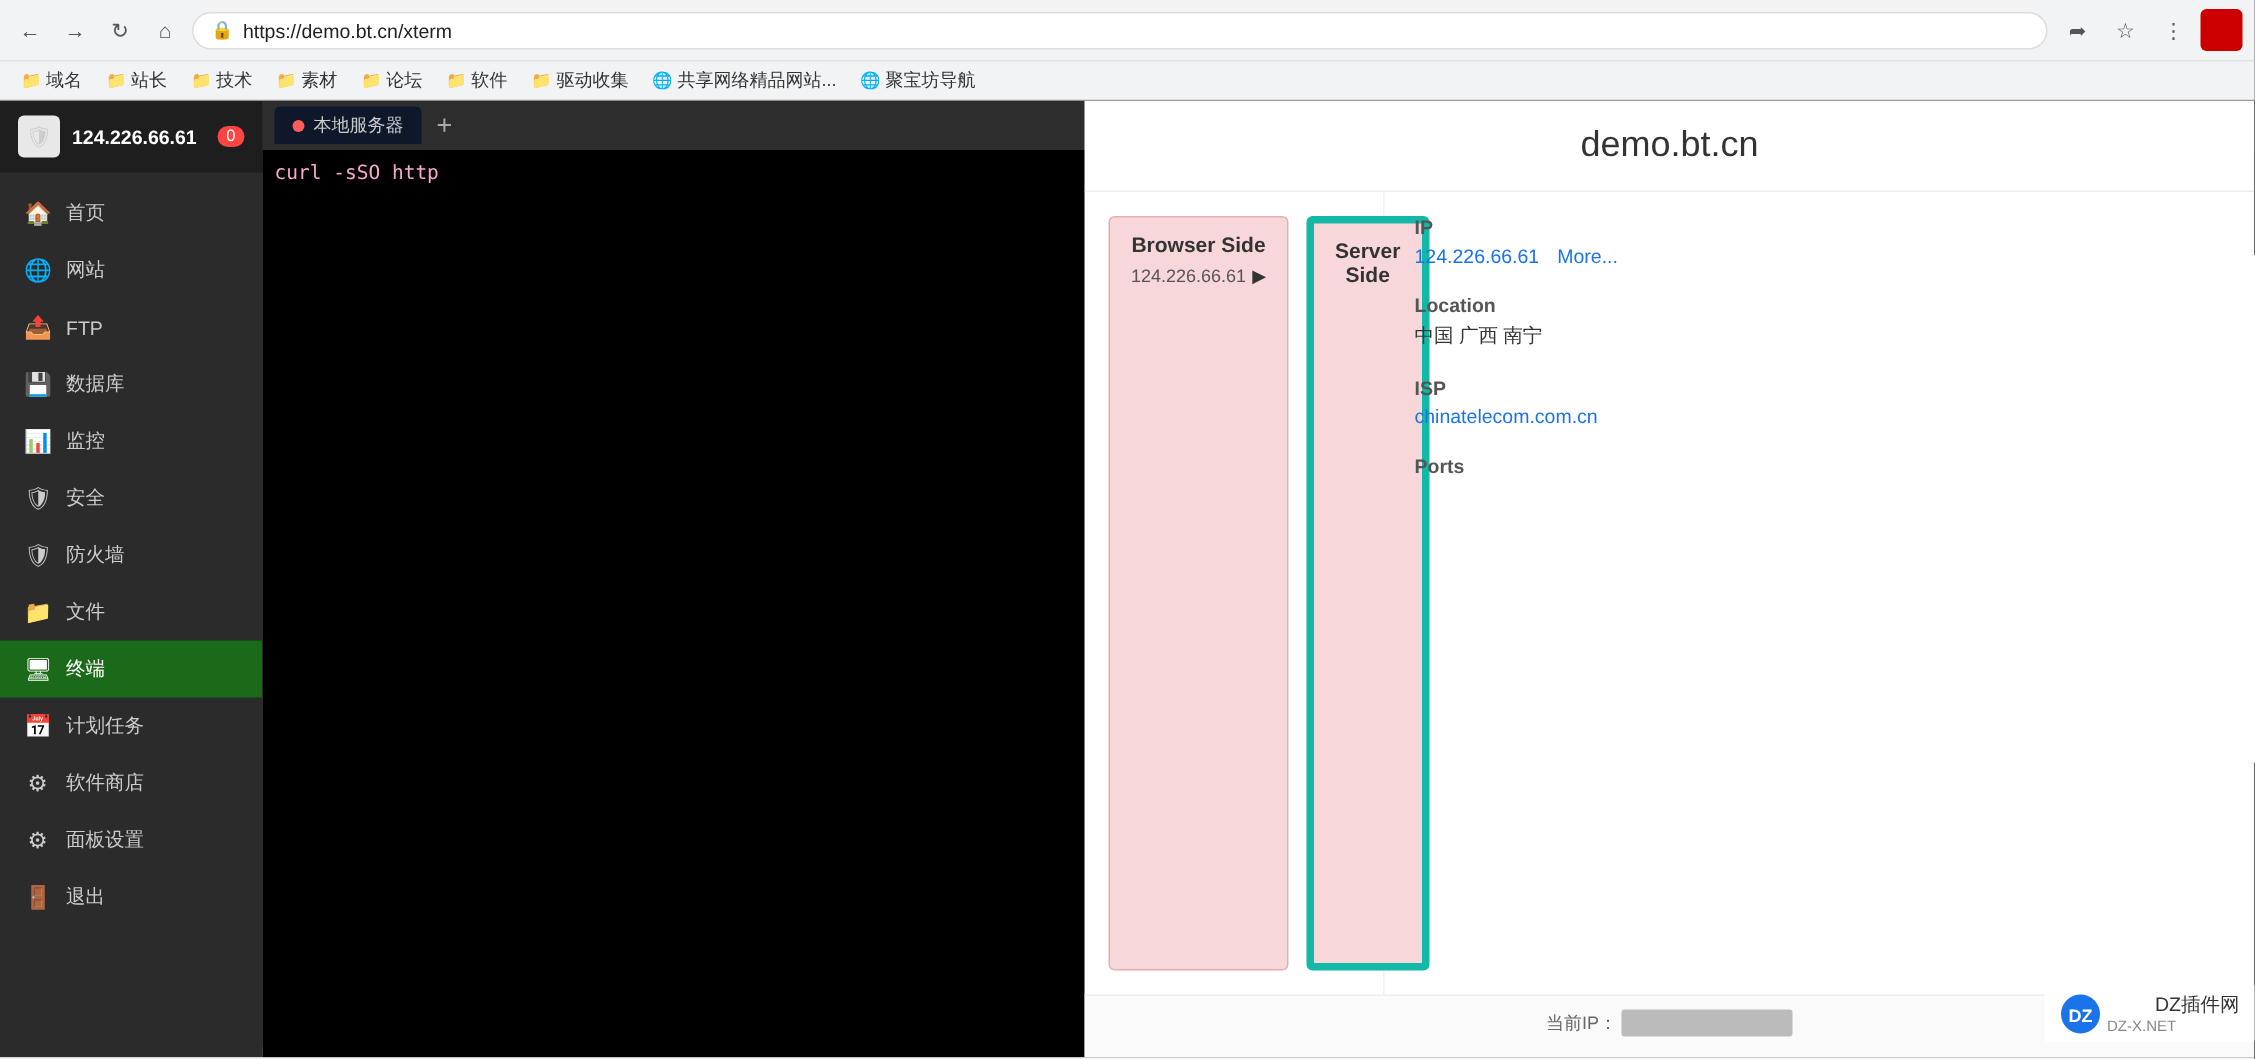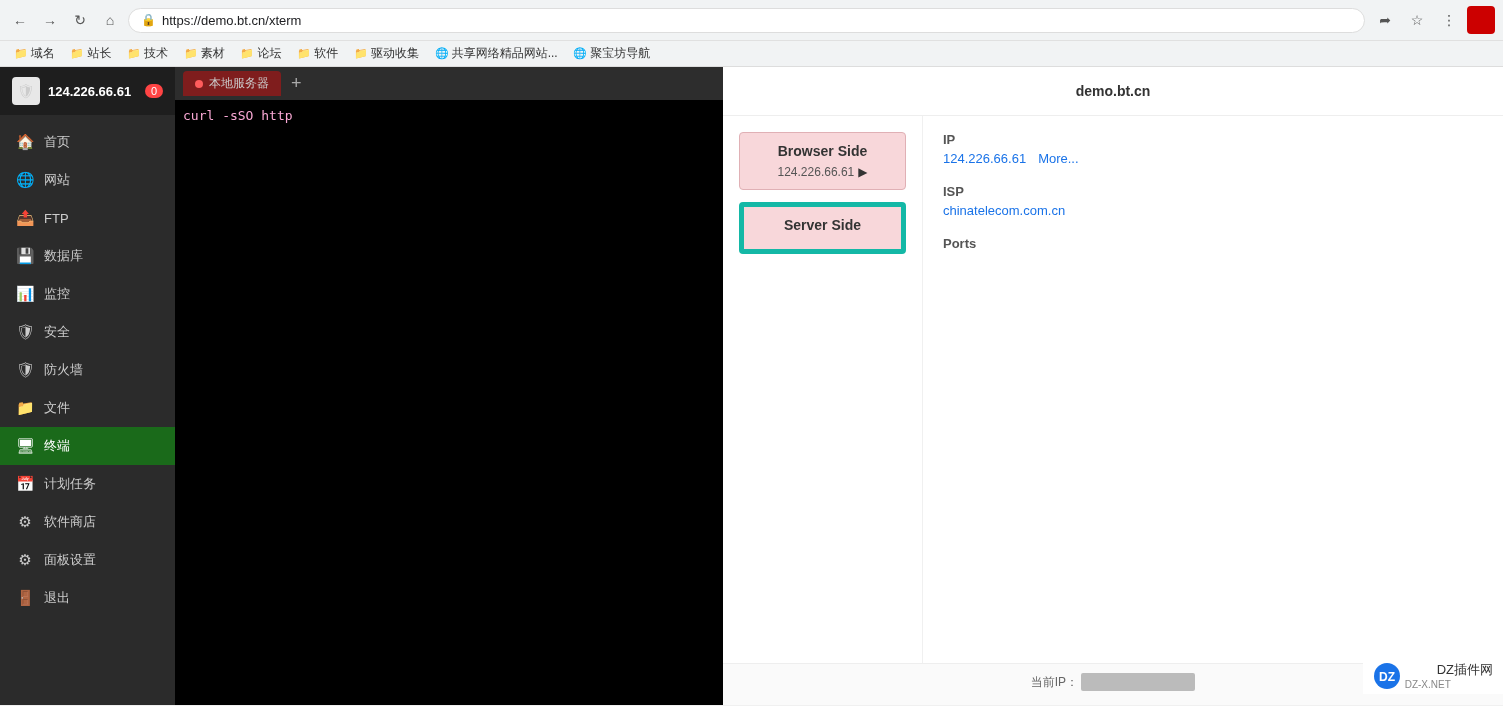--- a/index.html
+++ b/index.html
@@ -153,21 +153,21 @@
       display: flex;
       align-items: center;
       background: #2d2d2d;
       padding: 4px 8px;
       gap: 4px;
     }
     .terminal-tab {
       display: flex;
       align-items: center;
       gap: 6px;
-      background: #7f1d1d;
+      background: #0f172a;
       color: #ccc;
       padding: 4px 12px;
       border-radius: 4px 4px 0 0;
       font-size: 12px;
       cursor: pointer;
     }
     .terminal-tab .close-dot {
       width: 8px; height: 8px;
       background: #ff5c5c;
       border-radius: 50%;
@@ -206,35 +206,34 @@
       display: flex;
       flex-direction: column;
       overflow: hidden;
     }
     .overlay-header {
       padding: 16px;
       text-align: center;
       border-bottom: 1px solid #eee;
     }
     .overlay-title {
-      font-size: 14px;
-      color: #333;
-      font-weight: 700;
+      font-size: 24px;
+      color: #333;
+      font-weight: 400;
     }
     .overlay-body {
       display: flex;
       flex: 1;
       overflow: hidden;
     }
     .overlay-left {
       width: 200px;
       padding: 16px;
       border-right: 1px solid #f0f0f0;
       display: flex;
-      flex-direction: column;
       gap: 12px;
     }
     .ip-card {
       background: #f8d7da;
       border: 1px solid #e0b0b5;
       border-radius: 4px;
       padding: 10px 14px;
       text-align: center;
     }
     .ip-card-title {
@@ -493,20 +492,24 @@
 
           <div class="overlay-right">
             <div class="info-section">
               <div class="info-label">IP</div>
               <div class="ip-row">
                 <span class="info-link">124.226.66.61</span>
                 <span class="info-link">More...</span>
               </div>
             </div>
             <div class="info-section">
+              <div class="info-label">Location</div>
+              <div class="info-value">中国 广西 南宁</div>
+            </div>
+            <div class="info-section">
               <div class="info-label">ISP</div>
               <a class="info-link">chinatelecom.com.cn</a>
             </div>
             <div class="info-section">
               <div class="info-label">Ports</div>
             </div>
           </div>
         </div>
 
         <div class="overlay-footer">

